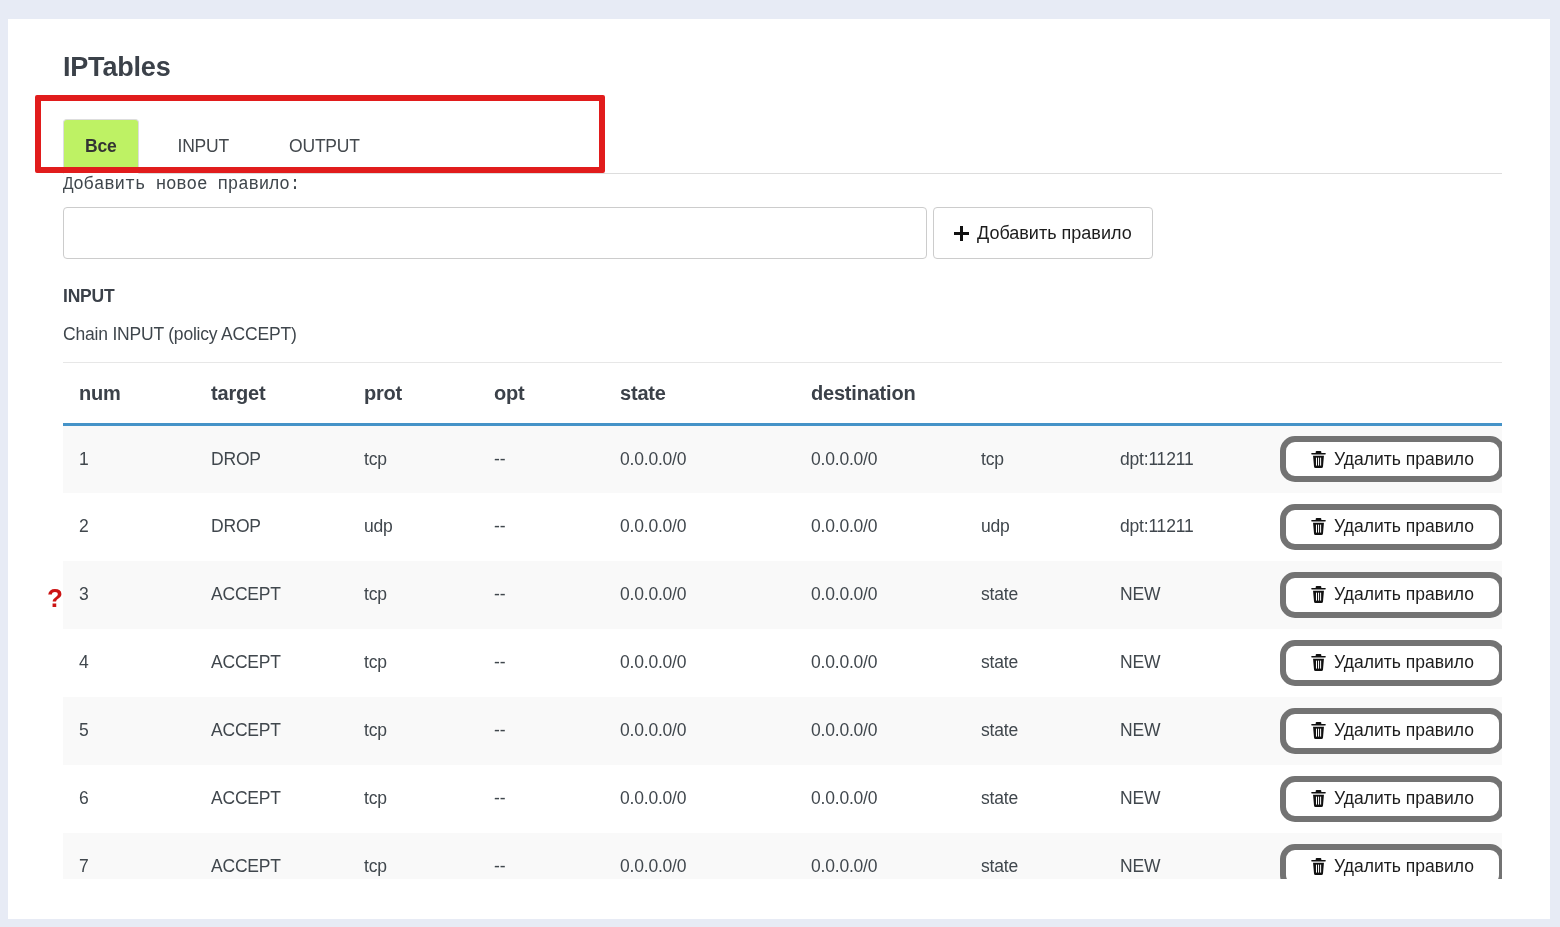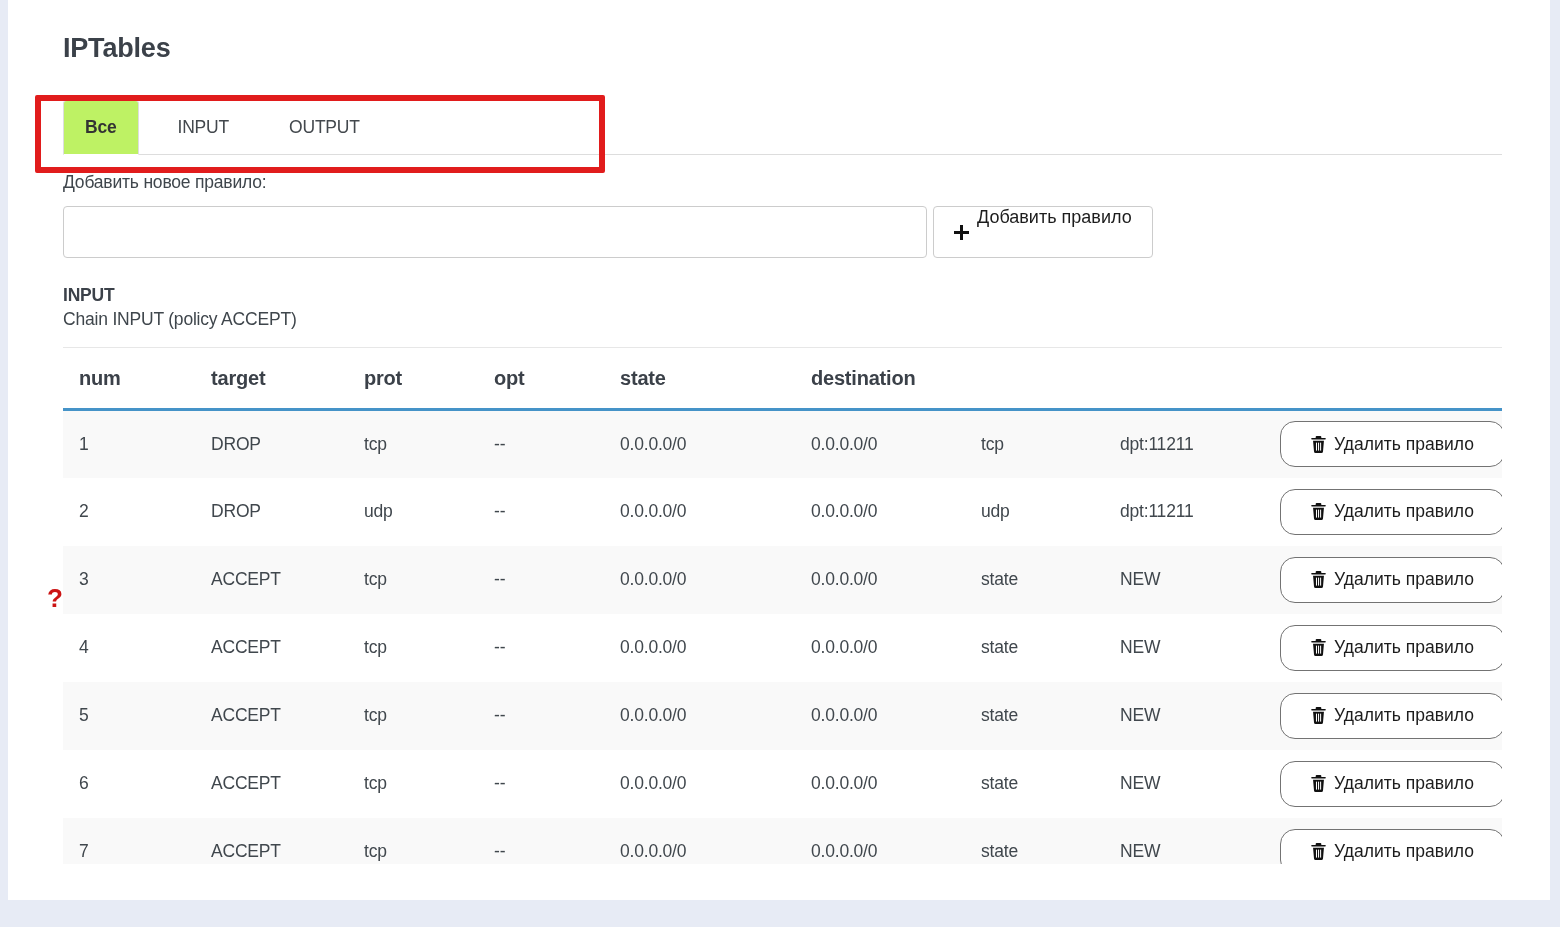--- a/index.html
+++ b/index.html
@@ -11,21 +11,21 @@
   }
   .page {
     position: relative;
     width: 1560px;
     height: 927px;
     background: #e7ebf5;
     overflow: hidden;
   }
   .card {
     position: absolute;
-    left: 8px; top: 0;
+    left: 8px; top: 19px;
     width: 1542px; height: 900px;
     background: #ffffff;
     padding: 0 48px 0 55px;
     overflow: hidden;
   }
   .page-title {
     padding-top: 33px;
     font-size: 27px;
     font-weight: bold;
     color: #3b4149;
@@ -52,23 +52,23 @@
     background: #bef264;
     border: 1px solid #ddd;
     border-bottom: 1px solid #fff;
     margin-bottom: -1px;
     border-radius: 4px 4px 0 0;
     font-weight: bold;
     color: #333;
   }
   
   .add-label {
-    margin-top: 17px;
     font-size: 17.5px;
     color: #3f464c;
+    font-family: Liberation Mono, monospace;
   }
   .add-row {
     margin-top: 13px;
     display: flex;
     align-items: stretch;
     gap: 6px;
   }
   .rule-input {
     width: 864px;
     height: 52px;
@@ -82,35 +82,36 @@
   }
   .add-btn {
     height: 52px;
     padding: 0 20px;
     background: #fff;
     border: 1px solid #ccc;
     border-radius: 4px;
     font-size: 18px;
     color: #1c1c1c;
     display: flex;
+    align-items: center;
     gap: 8px;
     cursor: pointer;
     font-family: "Liberation Sans", sans-serif;
     white-space: nowrap;
   }
   .icon { display: inline-flex; align-items: center; }
   
   .chain-name {
     margin-top: 27px;
     font-size: 17.5px;
     font-weight: bold;
     color: #3b4149;
   }
   .chain-policy {
-    margin-top: 3px;
+    margin-top: 17px;
     font-size: 17.5px;
     color: #3f464c;
   }
   
   .table-clip {
     margin-top: 17px;
     height: 517px;
     overflow: hidden;
   }
   table.rules {
@@ -136,21 +137,21 @@
   table.rules td {
     padding-left: 16px;
     font-size: 17.5px;
     color: #40474d;
     vertical-align: middle;
   }
   .del-btn {
     height: 46px;
     width: 225px;
     background: #fff;
-    border: 1px solid #737373;
+    border: 6px solid #737373;
     border-radius: 15px;
     font-size: 17.5px;
     color: #1c1c1c;
     display: flex;
     align-items: center;
     justify-content: center;
     gap: 8px;
     cursor: pointer;
     font-family: "Liberation Sans", sans-serif;
     white-space: nowrap;

